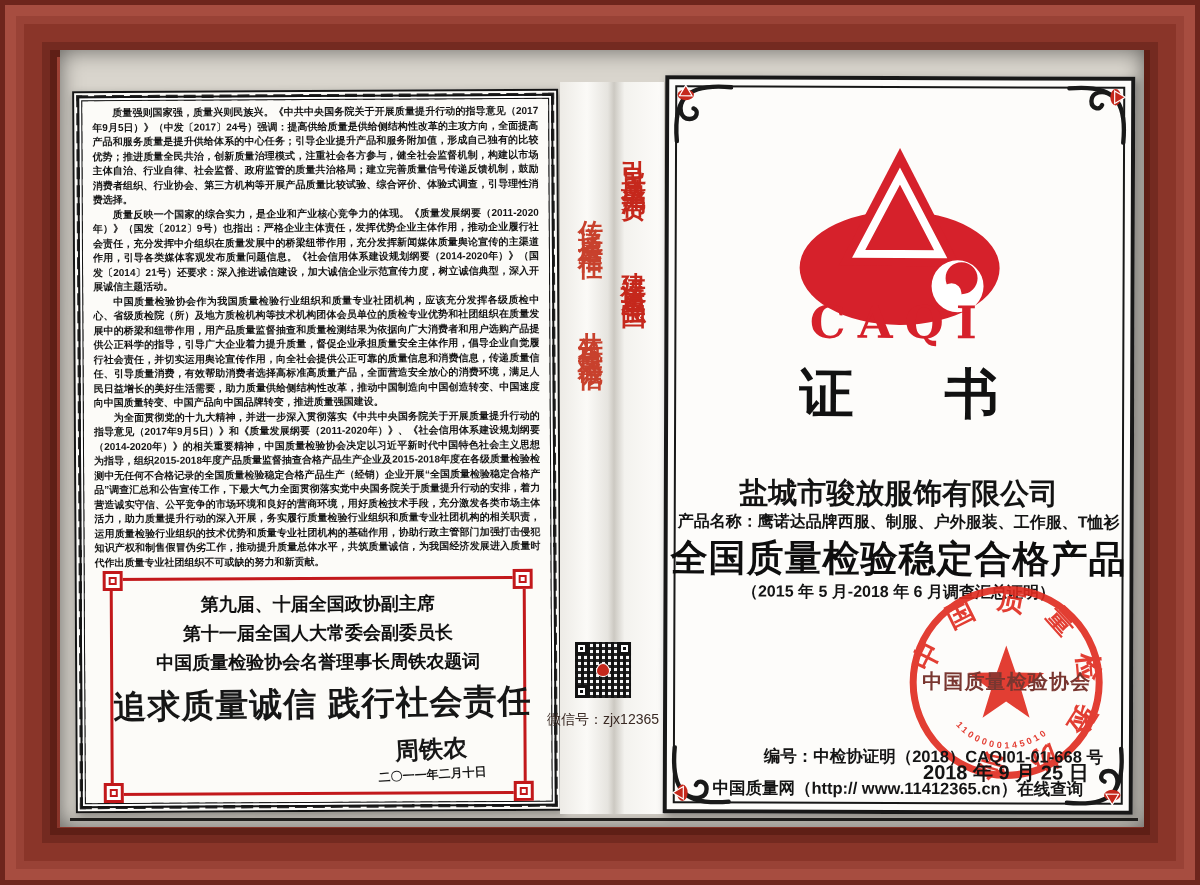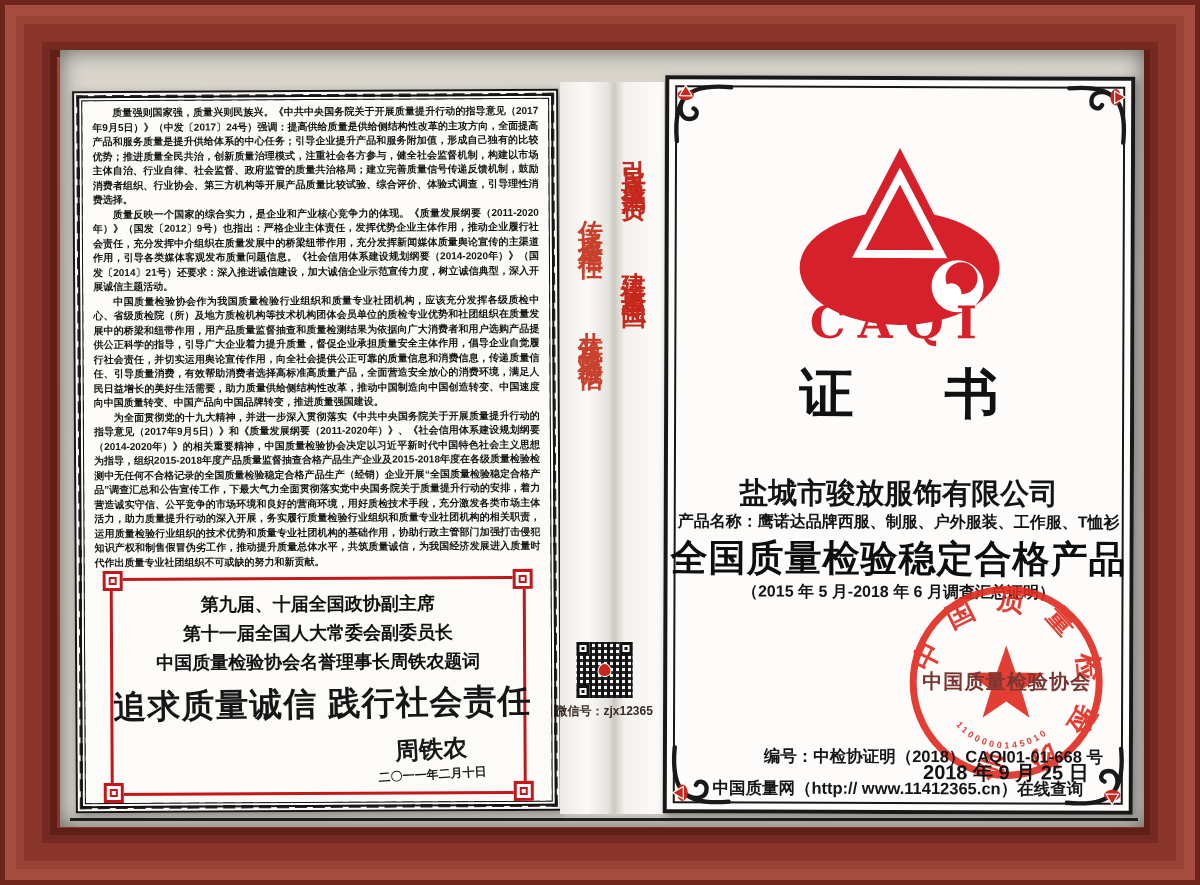--- a/index.html
+++ b/index.html
@@ -58,21 +58,21 @@
   .qr-wrap{position:absolute;left:50%;transform:translateX(-58%);top:560px;text-align:center;}
   .qr{position:relative;width:56px;height:56px;margin:0 auto;
     background:
       repeating-linear-gradient(0deg,rgba(17,17,17,.9) 0 3px,transparent 3px 6px),
       repeating-linear-gradient(90deg,#141414 0 3px,#f5f5f5 3px 6px);}
   .finder{position:absolute;width:13px;height:13px;border:3px solid #111;background:#fff;box-sizing:border-box;}
   .finder::after{content:"";position:absolute;left:2px;top:2px;width:3px;height:3px;background:#111;}
   .finder.f1{left:0;top:0}.finder.f2{right:0;top:0}.finder.f3{left:0;bottom:0}
   .qr-logo{position:absolute;left:50%;top:50%;width:12px;height:12px;transform:translate(-50%,-50%);
     background:#c5281c;border-radius:50% 50% 50% 50%/60% 60% 40% 40%;border:1px solid #fff;}
-  .qr-caption{margin-top:5px;font-size:12px;font-weight:700;color:#3a2a24;white-space:nowrap;}
+  .qr-caption{margin-top:13px;font-size:14px;font-weight:400;color:#3a2a24;white-space:nowrap;}
 
   
   .right-page{position:absolute;left:664px;top:76px;width:470px;height:738px;
     background:#fdfcfa;border:4px solid #181818;box-sizing:border-box;
     transform:rotate(0.2deg);box-shadow:3px 3px 9px rgba(0,0,0,.35);}
   .right-page::after{content:"";position:absolute;inset:6px;border:2px solid #181818;pointer-events:none;}
   .fl{position:absolute;width:62px;height:62px;z-index:3;}
   .fl.tl{left:2px;top:2px}
   .fl.tr{right:2px;top:2px;transform:rotate(90deg)}
   .fl.br{right:2px;bottom:2px;transform:rotate(180deg)}

